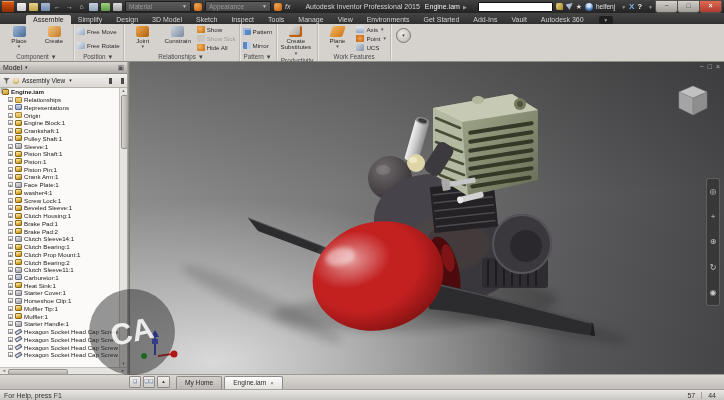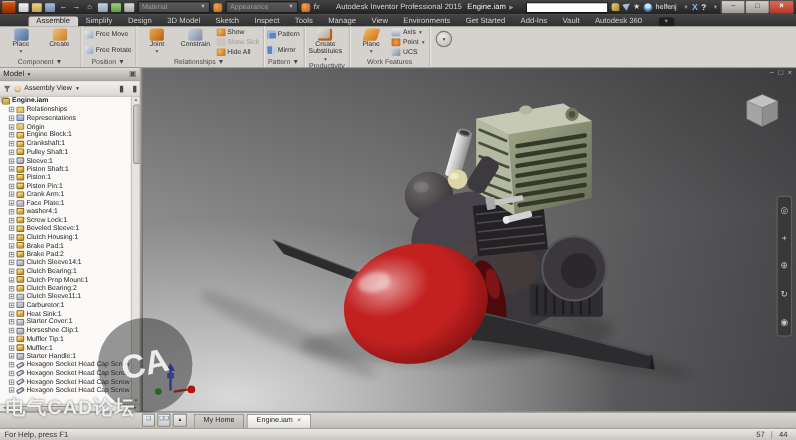--- a/index.html
+++ b/index.html
@@ -709,14 +709,13 @@
   <div id="statusbar">
     <span id="helptext">For Help, press F1</span>
     <div id="counters">
       <span>57</span>
       <span class="sep"></span>
       <span>44</span>
     </div>
   </div>
 
   <div id="wm-circle">CA</div>
-  <div id="wm-text">电气CAD论坛</div>
 </div>
 
 </body></html>

